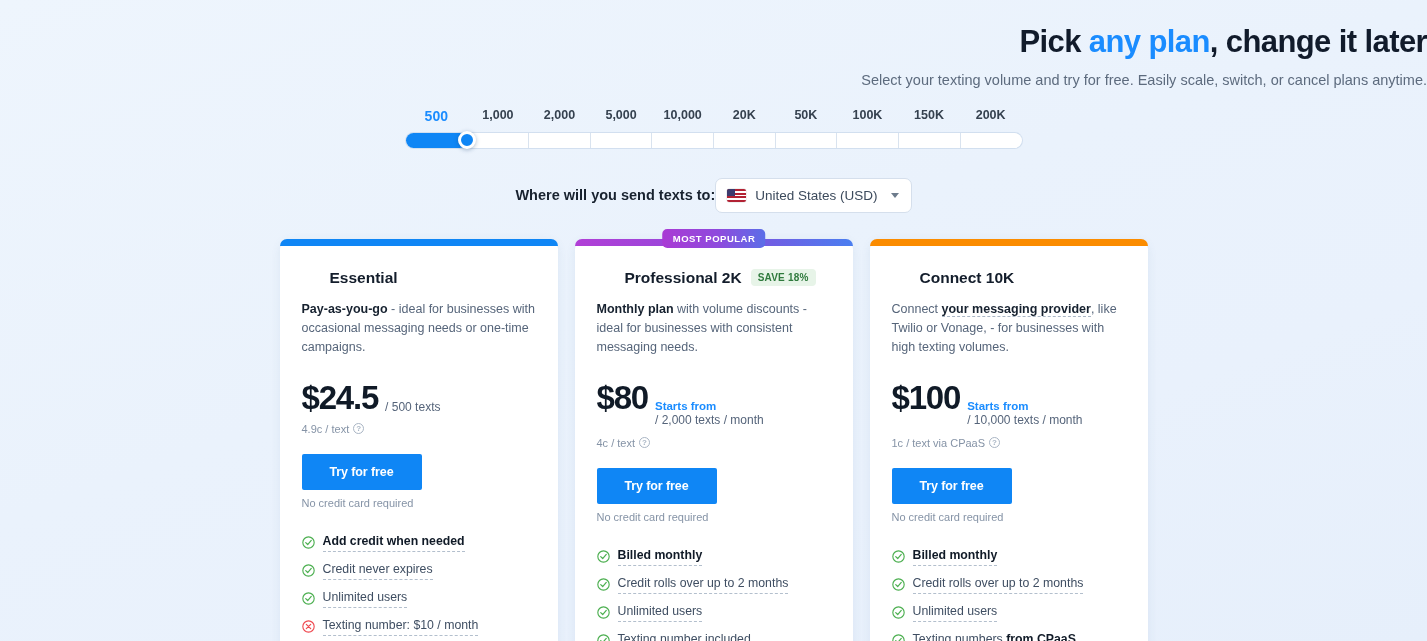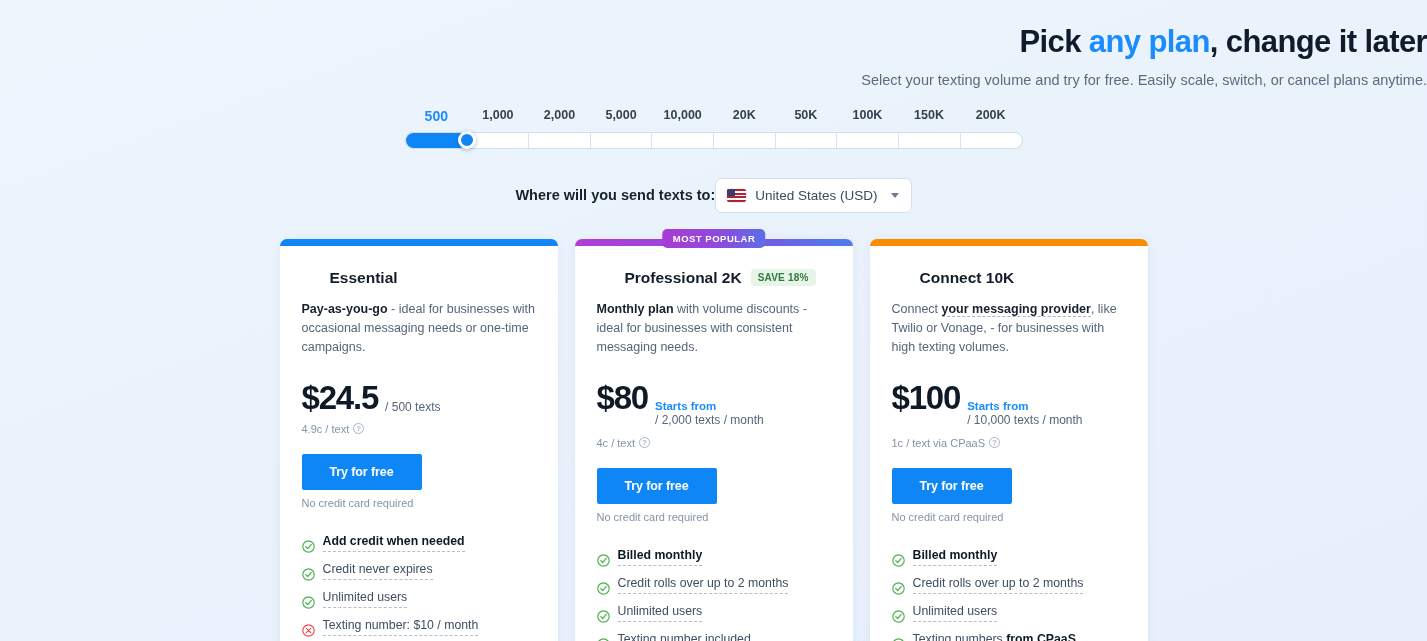--- a/index.html
+++ b/index.html
@@ -327,21 +327,21 @@
     width: 120px;
     text-align: left;
   }
 
   .features {
     list-style: none;
     margin-top: 25px;
   }
   .feature {
     display: flex;
-    align-items: flex-end;
+    align-items: flex-start;
     gap: 8px;
     margin-bottom: 10px;
   }
   .feature:last-child { margin-bottom: 0; }
 
   .f-icon {
     flex: none;
     width: 13px; height: 13px;
     margin-top: 1px;
   }

